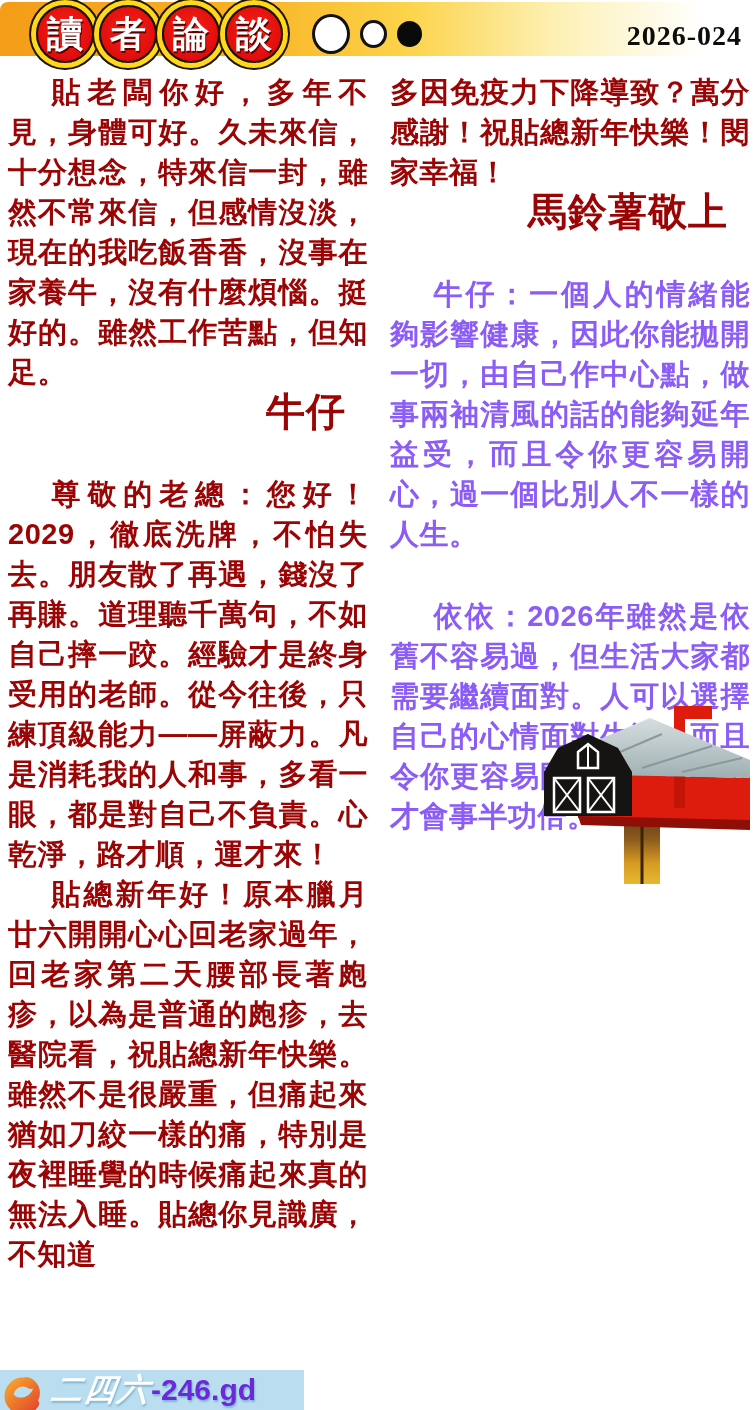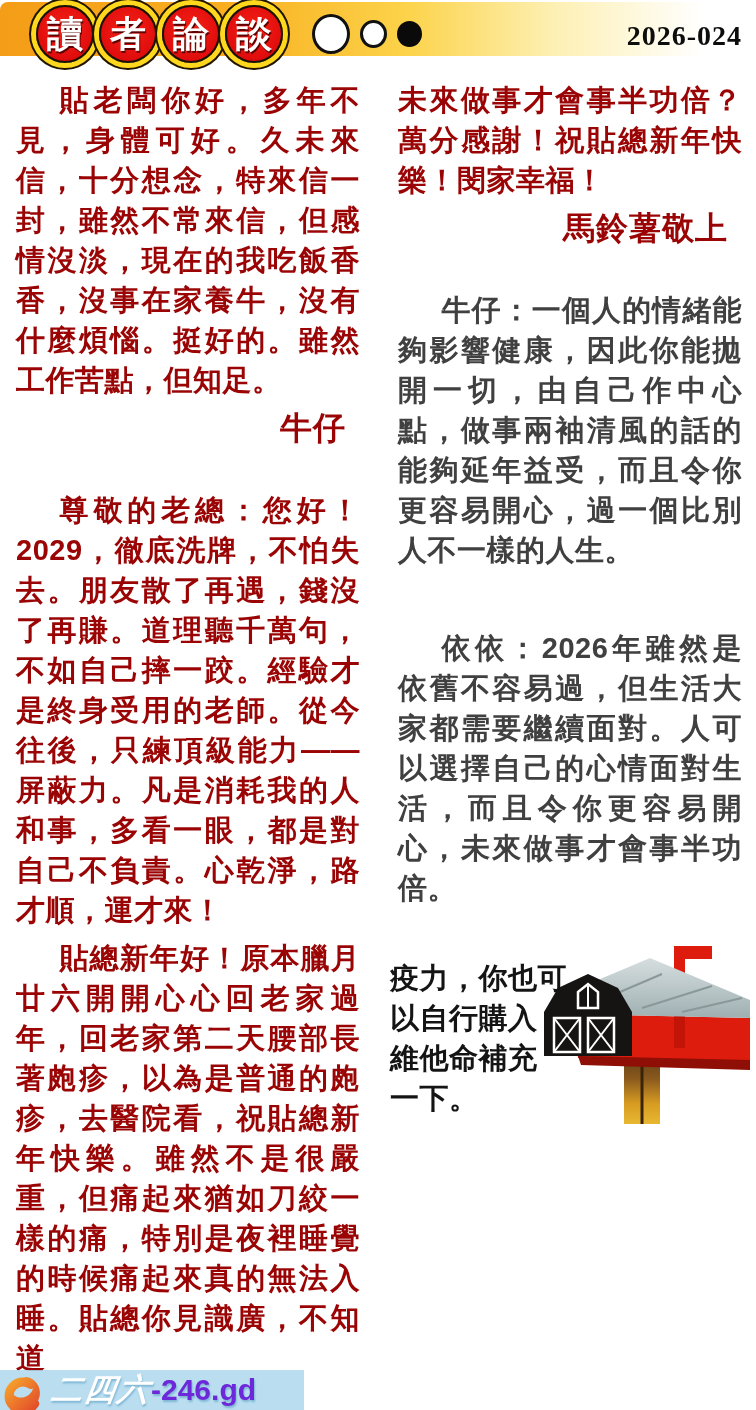--- a/index.html
+++ b/index.html
@@ -36,29 +36,29 @@
     font-size:28px;color:#0d0d0d;letter-spacing:1px;
   }
   
   .content{
     position:absolute;top:72px;left:0;right:0;bottom:0;
     display:grid;grid-template-columns:1fr 1fr;column-gap:22px;
     padding:0 6px 0 8px;
   }
   .col{min-width:0;}
   p.para{
-    margin:8px;font-size:29px;line-height:40px;font-weight:700;
+    margin:0;font-size:29px;line-height:40px;font-weight:700;
     text-align:justify;text-justify:inter-character;
     text-indent:1.5em;letter-spacing:0.5px;
   }
   p.cont{text-indent:0;}
   .letter{color:#9a0404;}
-  .reply{color:#404040;}
+  .reply{color:#8b5cf6;}
   .sig{
-    margin:0 0 42px 0;font-size:32px;line-height:40px;font-weight:700;
+    margin:0 0 42px 0;font-size:39px;line-height:40px;font-weight:700;
     color:#9a0404;text-align:right;padding-right:22px;letter-spacing:1px;
   }
   .gap{height:42px;}
   
   .reply3{position:relative;}
   .narrow{width:186px;}
   .narrow div{
     font-size:29px;line-height:40px;font-weight:700;color:#141414;letter-spacing:0.5px;
   }
   .mailbox{position:absolute;right:-4px;bottom:-6px;}
@@ -113,35 +113,29 @@
   <div class="content">
 
     <div class="col">
       <p class="para letter">貼老闆你好，多年不見，身體可好。久未來信，十分想念，特來信一封，雖然不常來信，但感情沒淡，現在的我吃飯香香，沒事在家養牛，沒有什麼煩惱。挺好的。雖然工作苦點，但知足。</p>
       <div class="sig">牛仔</div>
       <p class="para letter">尊敬的老總：您好！2029，徹底洗牌，不怕失去。朋友散了再遇，錢沒了再賺。道理聽千萬句，不如自己摔一跤。經驗才是終身受用的老師。從今往後，只練頂級能力——屏蔽力。凡是消耗我的人和事，多看一眼，都是對自己不負責。心乾淨，路才順，運才來！</p>
       <p class="para letter">貼總新年好！原本臘月廿六開開心心回老家過年，回老家第二天腰部長著皰疹，以為是普通的皰疹，去醫院看，祝貼總新年快樂。雖然不是很嚴重，但痛起來猶如刀絞一樣的痛，特別是夜裡睡覺的時候痛起來真的無法入睡。貼總你見識廣，不知道</p>
     </div>
 
     <div class="col">
-      <p class="para letter cont">未來做事才會事半功倍？萬分感謝！祝貼總新年快樂！閔家幸福！</p>
+      <p class="para letter cont">多因免疫力下降導致？萬分感謝！祝貼總新年快樂！閔家幸福！</p>
       <div class="sig">馬鈴薯敬上</div>
 
       <p class="para reply">牛仔：一個人的情緒能夠影響健康，因此你能拋開一切，由自己作中心點，做事兩袖清風的話的能夠延年益受，而且令你更容易開心，過一個比別人不一樣的人生。</p>
       <div class="gap"></div>
       <p class="para reply">依依：2026年雖然是依舊不容易過，但生活大家都需要繼續面對。人可以選擇自己的心情面對生活，而且令你更容易開心，未來做事才會事半功倍。</p>
       <div class="gap"></div>
 
       <div class="reply3">
-        <div class="narrow">
-          <div>疫力，你也可</div>
-          <div>以自行購入</div>
-          <div>維他命補充</div>
-          <div>一下。</div>
-        </div>
 
         <svg class="mailbox" width="222" height="182" viewBox="0 0 222 182">
           <defs>
             <linearGradient id="postG" x1="0" y1="0" x2="0" y2="1">
               <stop offset="0" stop-color="#4a2d10"></stop>
               <stop offset="0.45" stop-color="#8a5a1e"></stop>
               <stop offset="0.75" stop-color="#d79b22"></stop>
               <stop offset="1" stop-color="#e8b832"></stop>
             </linearGradient>
             <linearGradient id="roofG" x1="0" y1="0" x2="0" y2="1">

